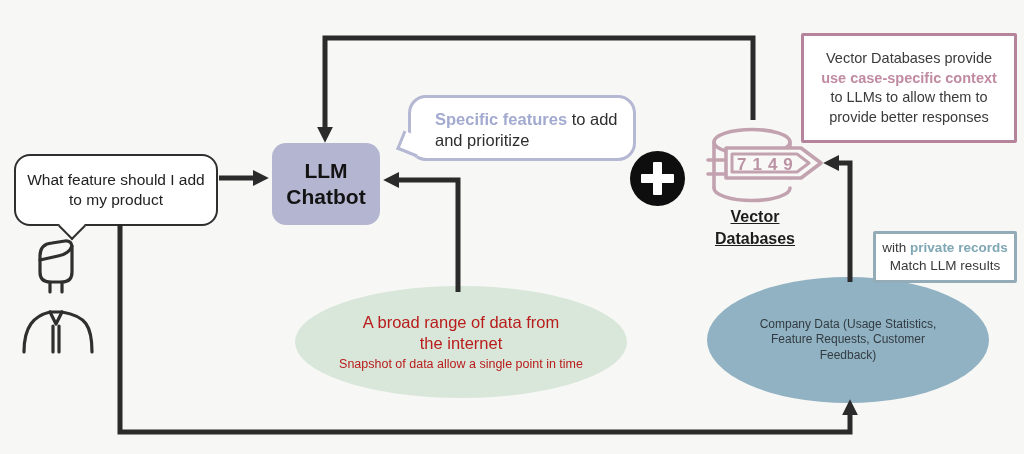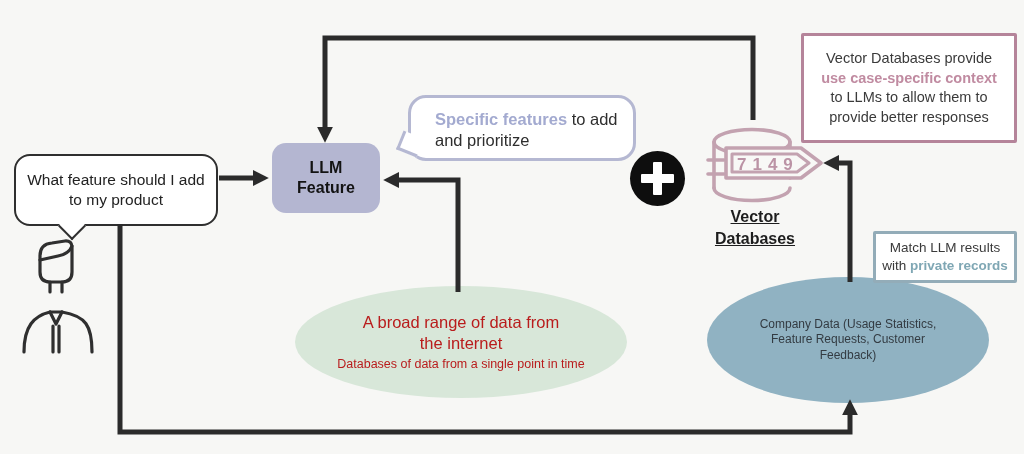--- a/index.html
+++ b/index.html
@@ -25,24 +25,24 @@
     position:absolute;left:46px;bottom:-12px;width:20px;height:20px;background:#fff;
     border-right:2.5px solid #2f2f2f;border-bottom:2.5px solid #2f2f2f;
     transform:rotate(45deg);
   }
 
   
   svg.person{position:absolute;left:18px;top:234px;z-index:3;}
 
   
   .llm-box{
-    position:absolute;left:272px;top:143px;width:108px;height:70px;z-index:4;
+    position:absolute;left:272px;top:143px;width:108px;height:82px;z-index:4;
     background:var(--lavender-fill,#b4b6d1);border-radius:14px;
     display:flex;flex-direction:column;align-items:center;justify-content:center;
-    font-size:16px;font-weight:bold;color:#131313;line-height:1.22;
+    font-size:21px;font-weight:bold;color:#131313;line-height:1.22;
   }
 
   
   .llm-bubble{
     position:absolute;left:408px;top:95px;width:228px;height:66px;z-index:4;
     background:#fff;border:3px solid var(--lavender-border,#b5b8d2);border-radius:18px;
     display:flex;align-items:center;
     font-size:16.5px;line-height:1.3;color:#2e2e2e;
   }
   .llm-bubble p{margin:4px 0 0 24px;width:185px;}
@@ -132,21 +132,21 @@
     <path d="M22,38 V22 Q22,10 34,9 L47,7 Q54,6.5 54,13 V38 Q54,48 44,48 H32 Q22,48 22,38 Z"></path>
     <path d="M22,26 L40,22 Q51,20 54,12"></path>
     <path d="M32,48 V58 M44,48 V58"></path>
     <path d="M6,118 C6,92 16,82 32,78 L44,78 C68,82 74,92 74,118"></path>
     <path d="M32,78 L38,90 L44,78"></path>
     <path d="M35,92 V118 M41,92 V118"></path>
   </svg>
 
   <div class="llm-box">
     <div>LLM</div>
-    <div>Feature</div>
+    <div>Chatbot</div>
   </div>
 
   <div class="llm-bubble">
     <p>
       <span class="accent">Specific features</span><span> to add and prioritize</span>
     </p>
     <i class="tail-left"></i>
   </div>
 
   <div class="plus">
@@ -174,28 +174,28 @@
   </div>
 
   <div class="note note-vector">
     <div>Vector Databases provide</div>
     <div class="accent">use case-specific context</div>
     <div>to LLMs  to allow them to</div>
     <div>provide better responses</div>
   </div>
 
   <div class="note note-match">
-    <div>Match LLM results</div>
     <div>
       <span>with </span><span class="accent">private records</span>
     </div>
+    <div>Match LLM results</div>
   </div>
 
   <div class="ellipse ellipse-green">
     <div class="title">A broad range of data from the internet</div>
-    <div class="sub">Databases of data from a single point in time</div>
+    <div class="sub">Snapshot of data allow a single point in time</div>
   </div>
 
   <div class="ellipse ellipse-blue">
     <div class="txt">Company Data (Usage Statistics, Feature Requests, Customer Feedback)</div>
   </div>
 
 </div>
 
 </body></html>

